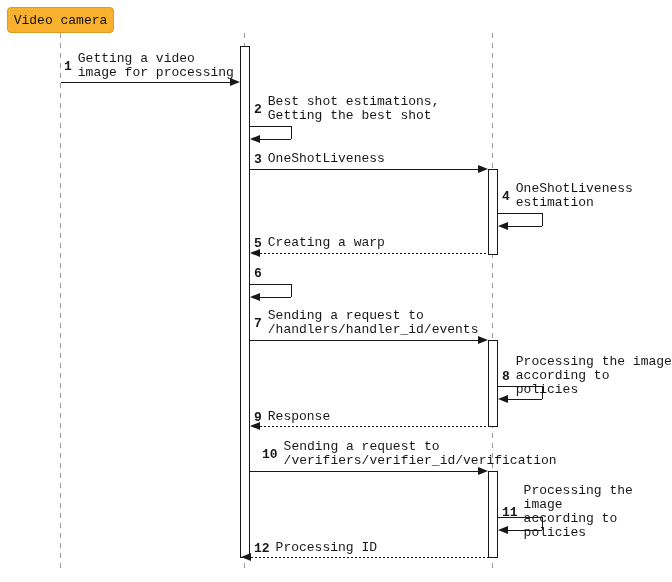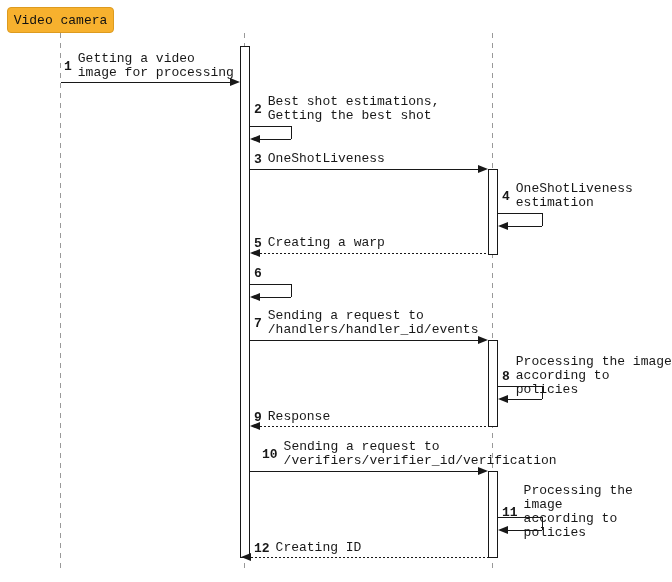--- a/index.html
+++ b/index.html
@@ -150,16 +150,16 @@
   <div class="msg-label" style="left:502px;top:484px;">
     <span class="num">11</span>
     <span class="txt">Processing the image
 according to policies</span>
   </div>
 
   <div class="line dashed" style="left:251px;top:557px;width:237px;"></div>
   <div class="head left" style="left:241px;top:553px;"></div>
   <div class="msg-label" style="left:254px;top:541px;">
     <span class="num">12</span>
-    <span class="txt">Creating ID</span>
+    <span class="txt">Processing ID</span>
   </div>
 
 </div>
 
 </body></html>

